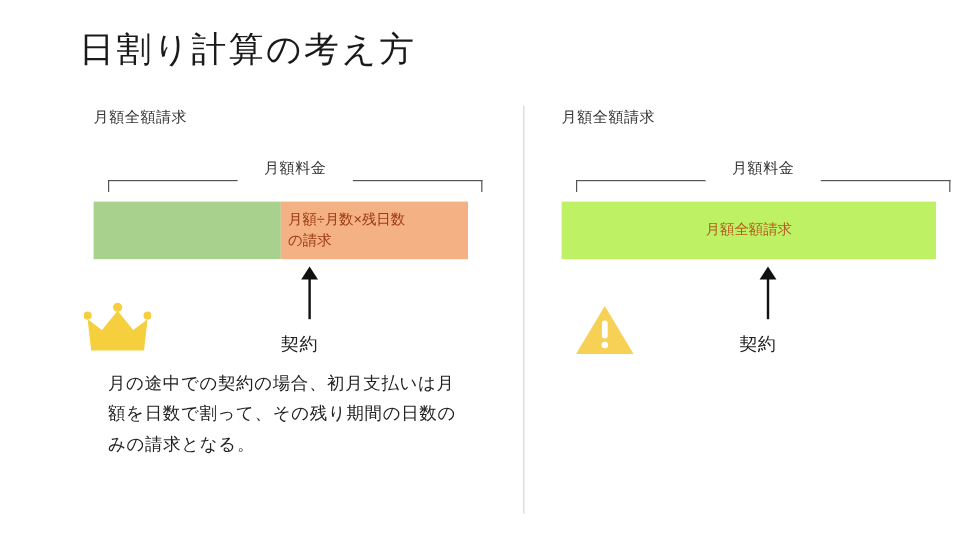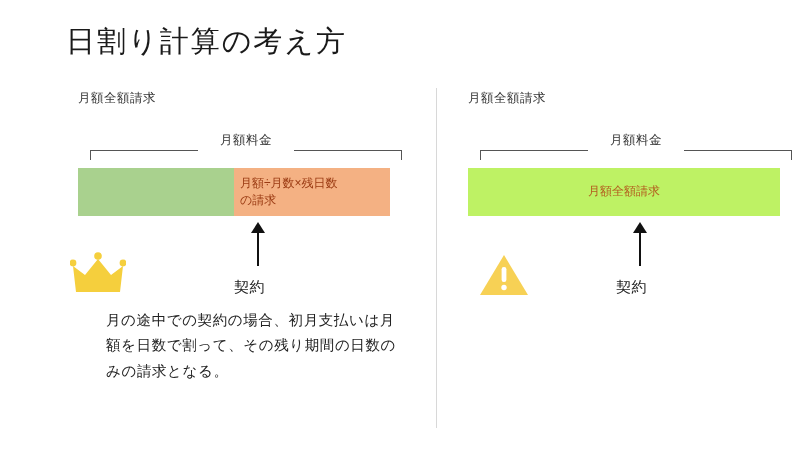--- a/index.html
+++ b/index.html
@@ -200,21 +200,21 @@
 
   
   .body-text {
     position: absolute;
     font-size: 14.5px;
     line-height: 1.75;
     color: #222222;
     letter-spacing: 0.6px;
     white-space: pre-line;
   }
-  .body-left-pos { left: 40px; top: 218px; width: 300px; }
+  .body-left-pos { left: 24px; top: 218px; width: 300px; }
   .body-right-pos { left: 18px; top: 218px; width: 310px; }
 </style>
 </head>
 <body>
 
 <div class="slide">
 
   <div class="bar-top"></div>
   <div class="bar-bottom"></div>
 

